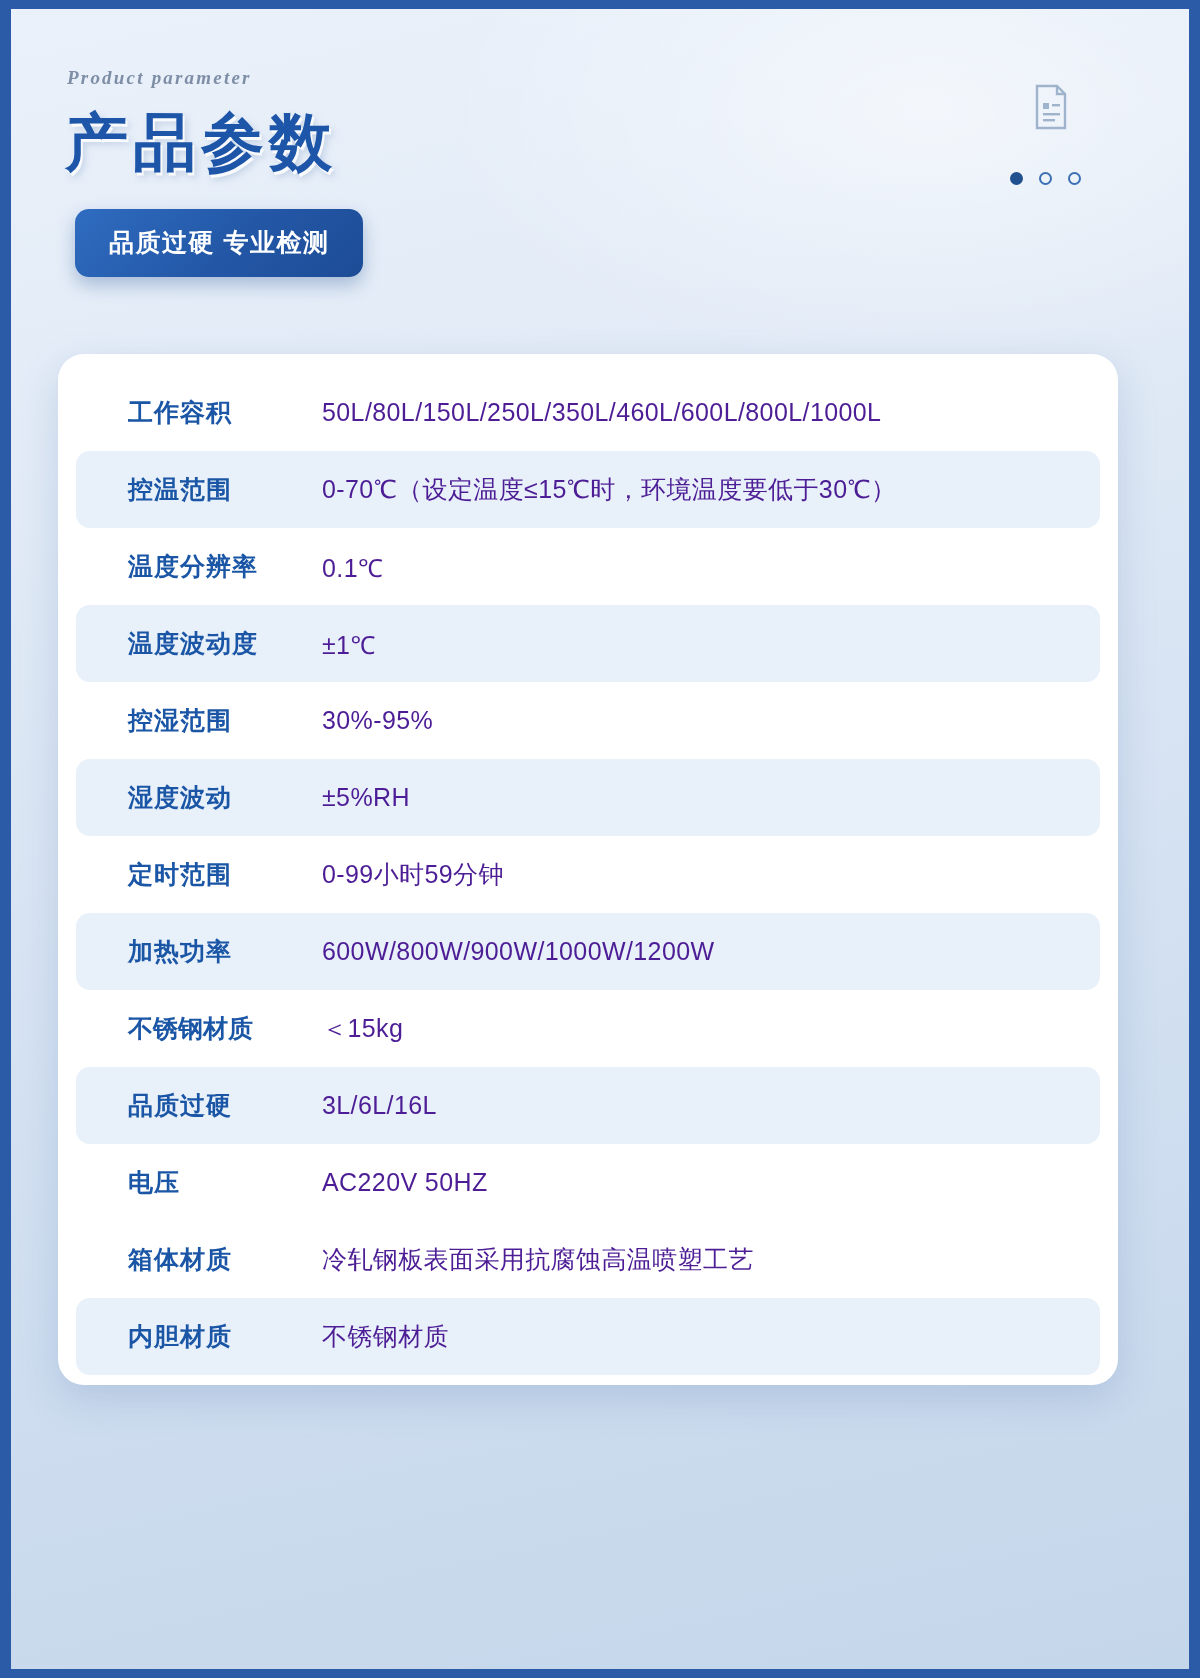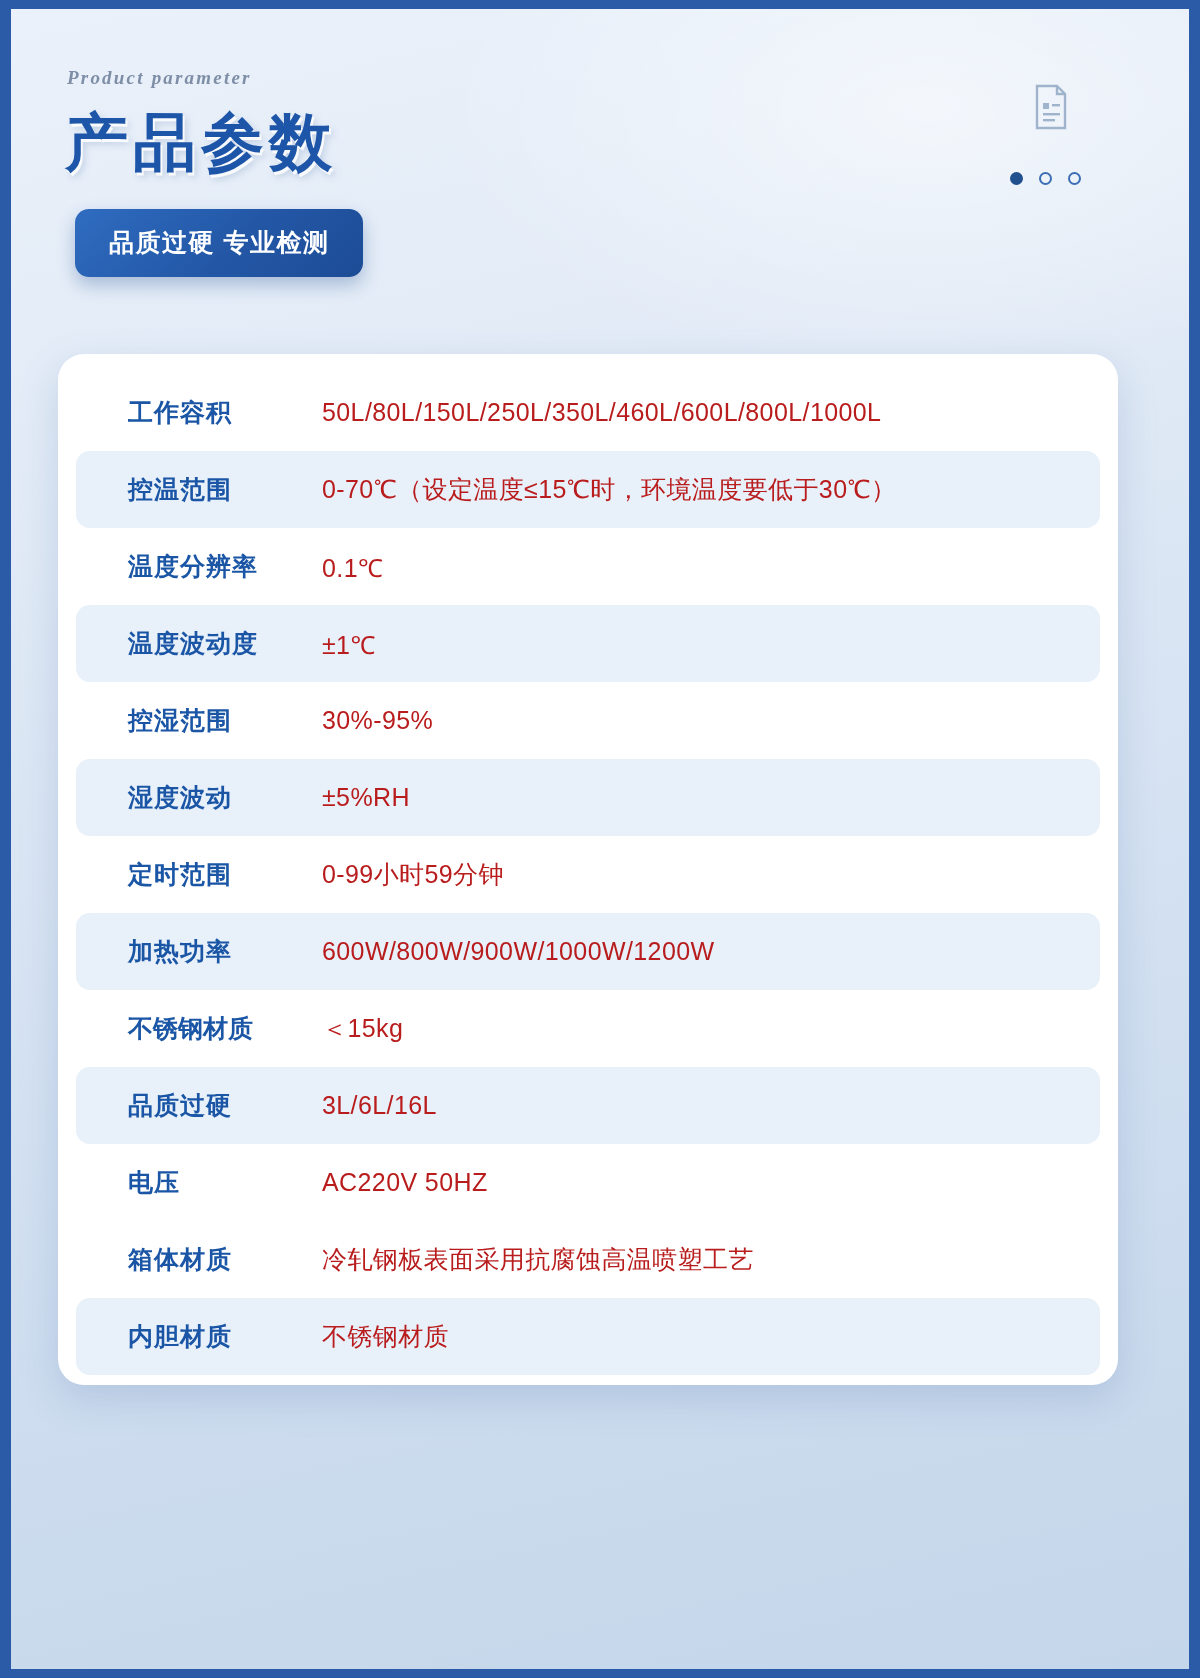--- a/index.html
+++ b/index.html
@@ -125,21 +125,21 @@
     padding-left: 52px;
     box-sizing: border-box;
     font-size: 25px;
     font-weight: 700;
     color: #1a56a5;
     letter-spacing: 1px;
   }
   .row .value {
     flex: 1;
     font-size: 25px;
-    color: #b91c1c;
+    color: #4c1d95;
     letter-spacing: 0.4px;
     padding-right: 24px;
   }
   .row .label.wide {
     letter-spacing: 0px;
   }
 </style>
 </head>
 <body>
 

